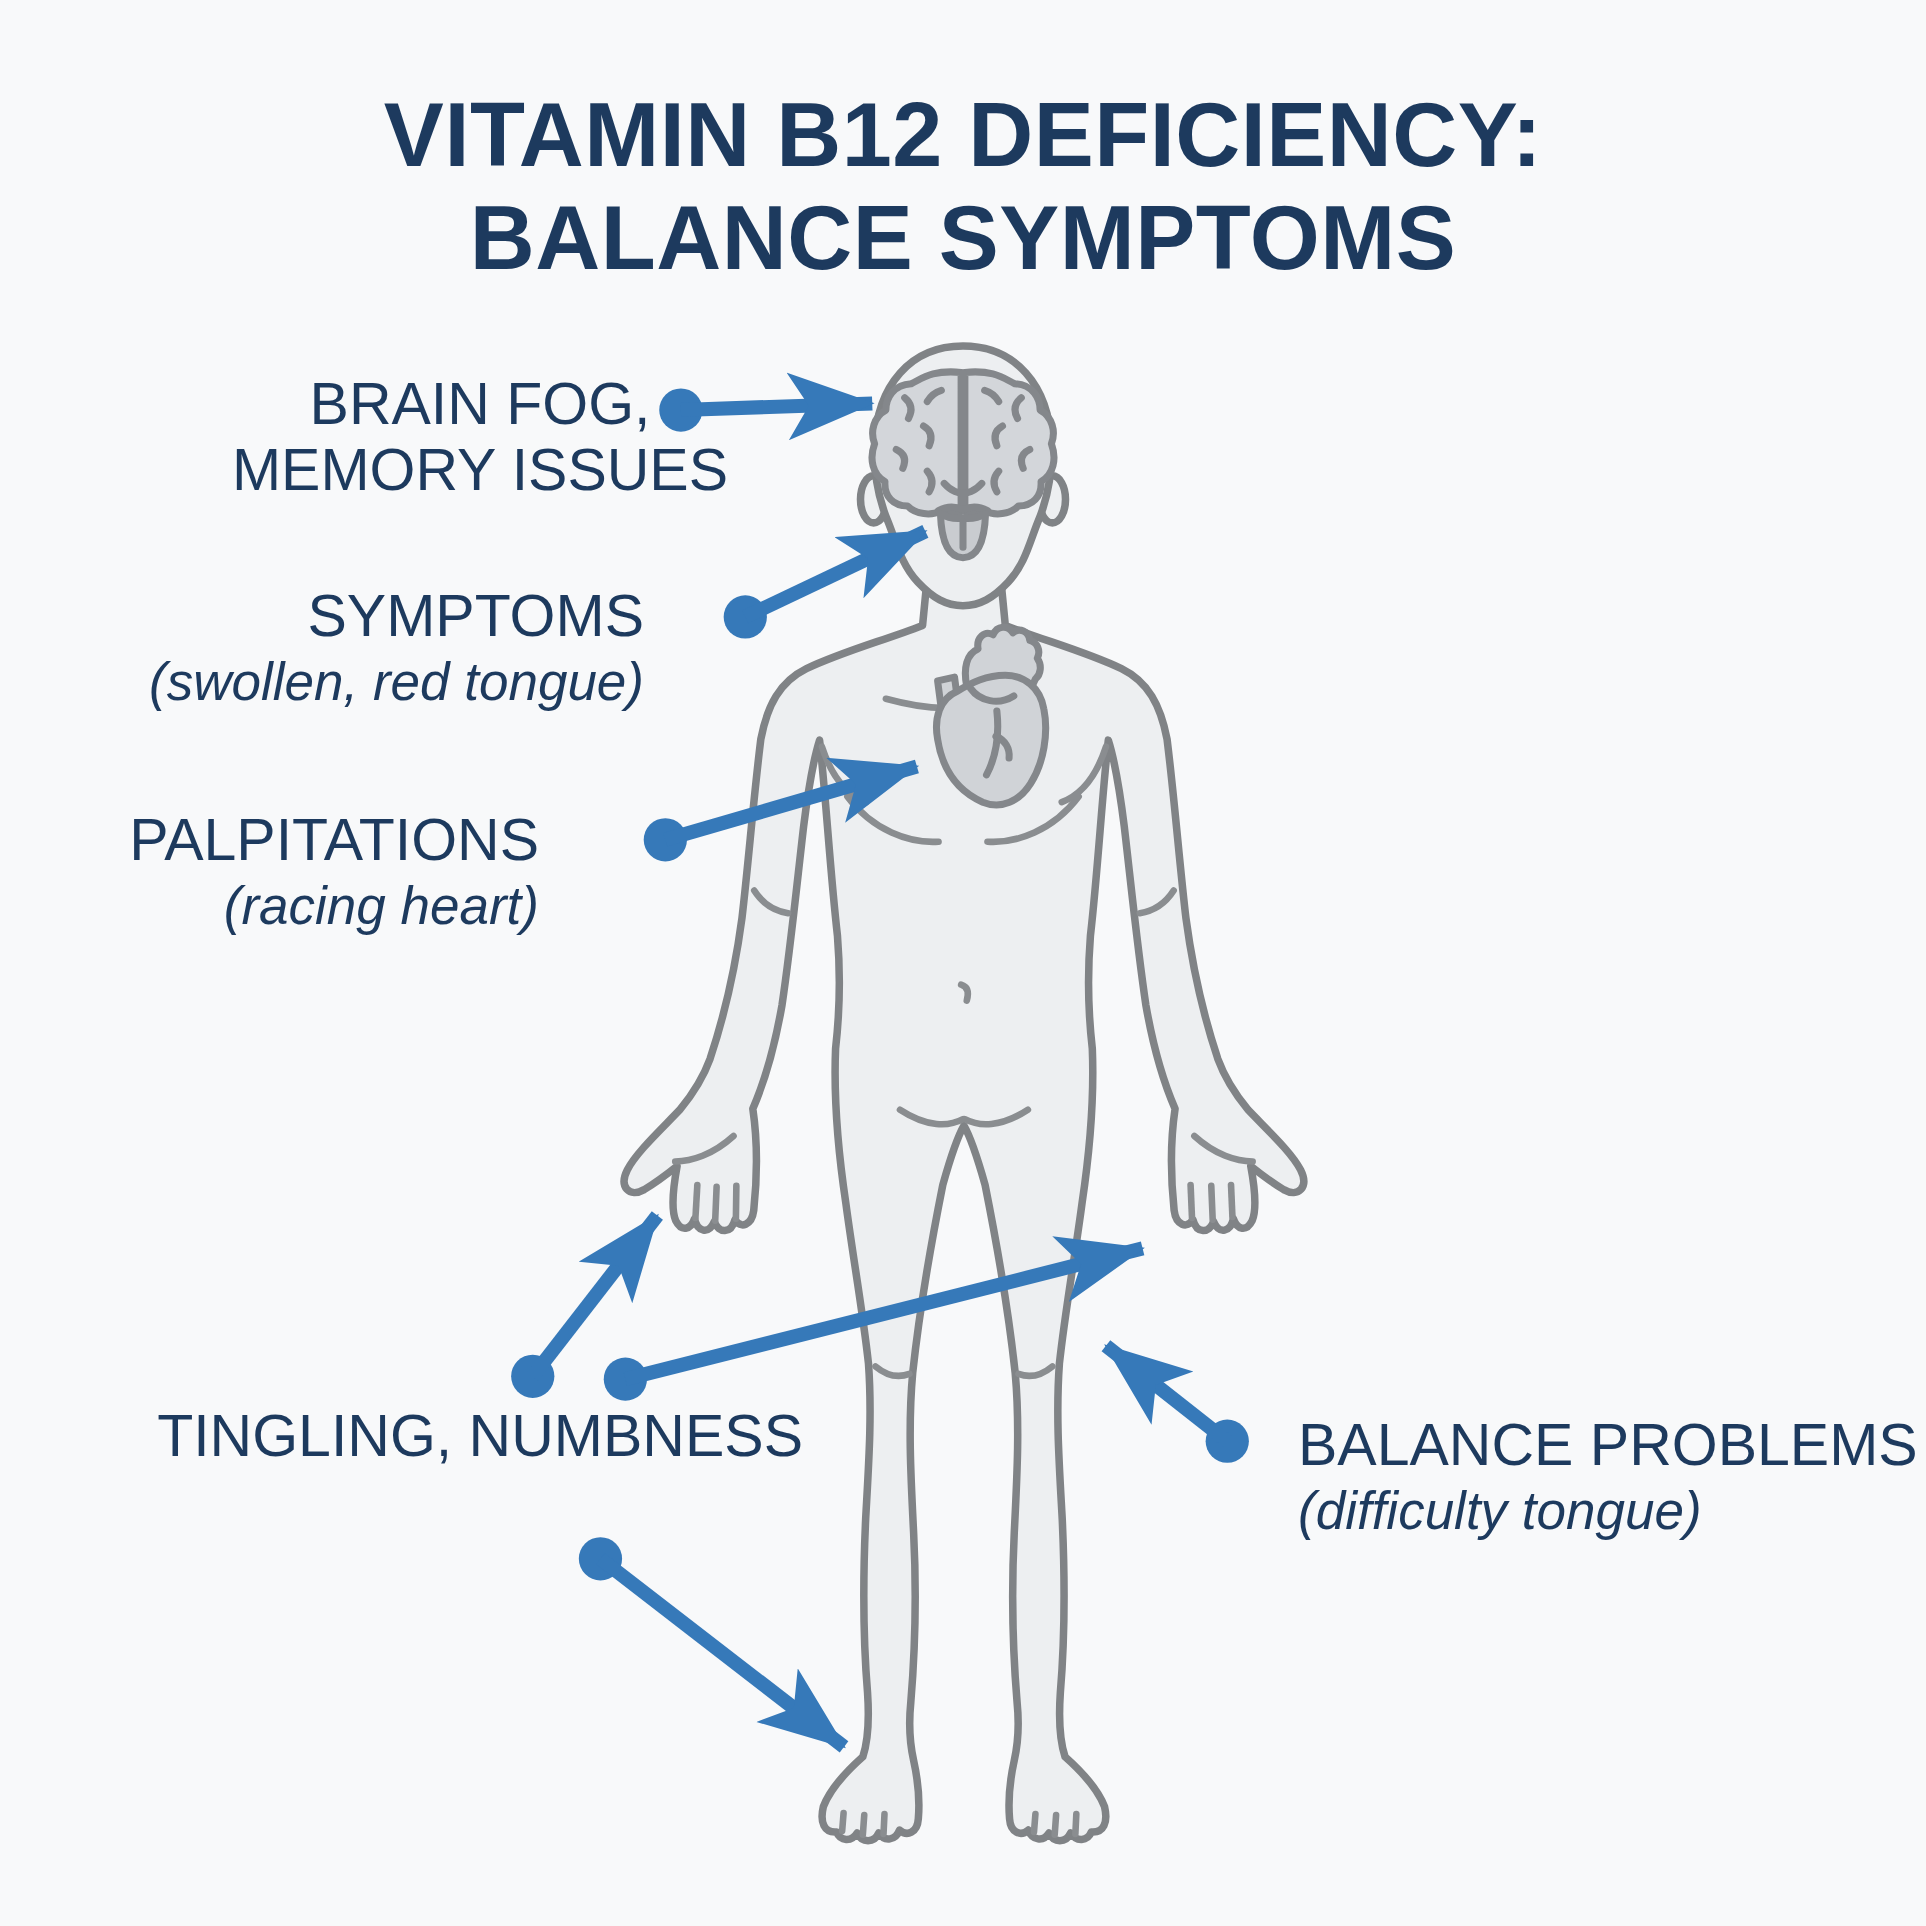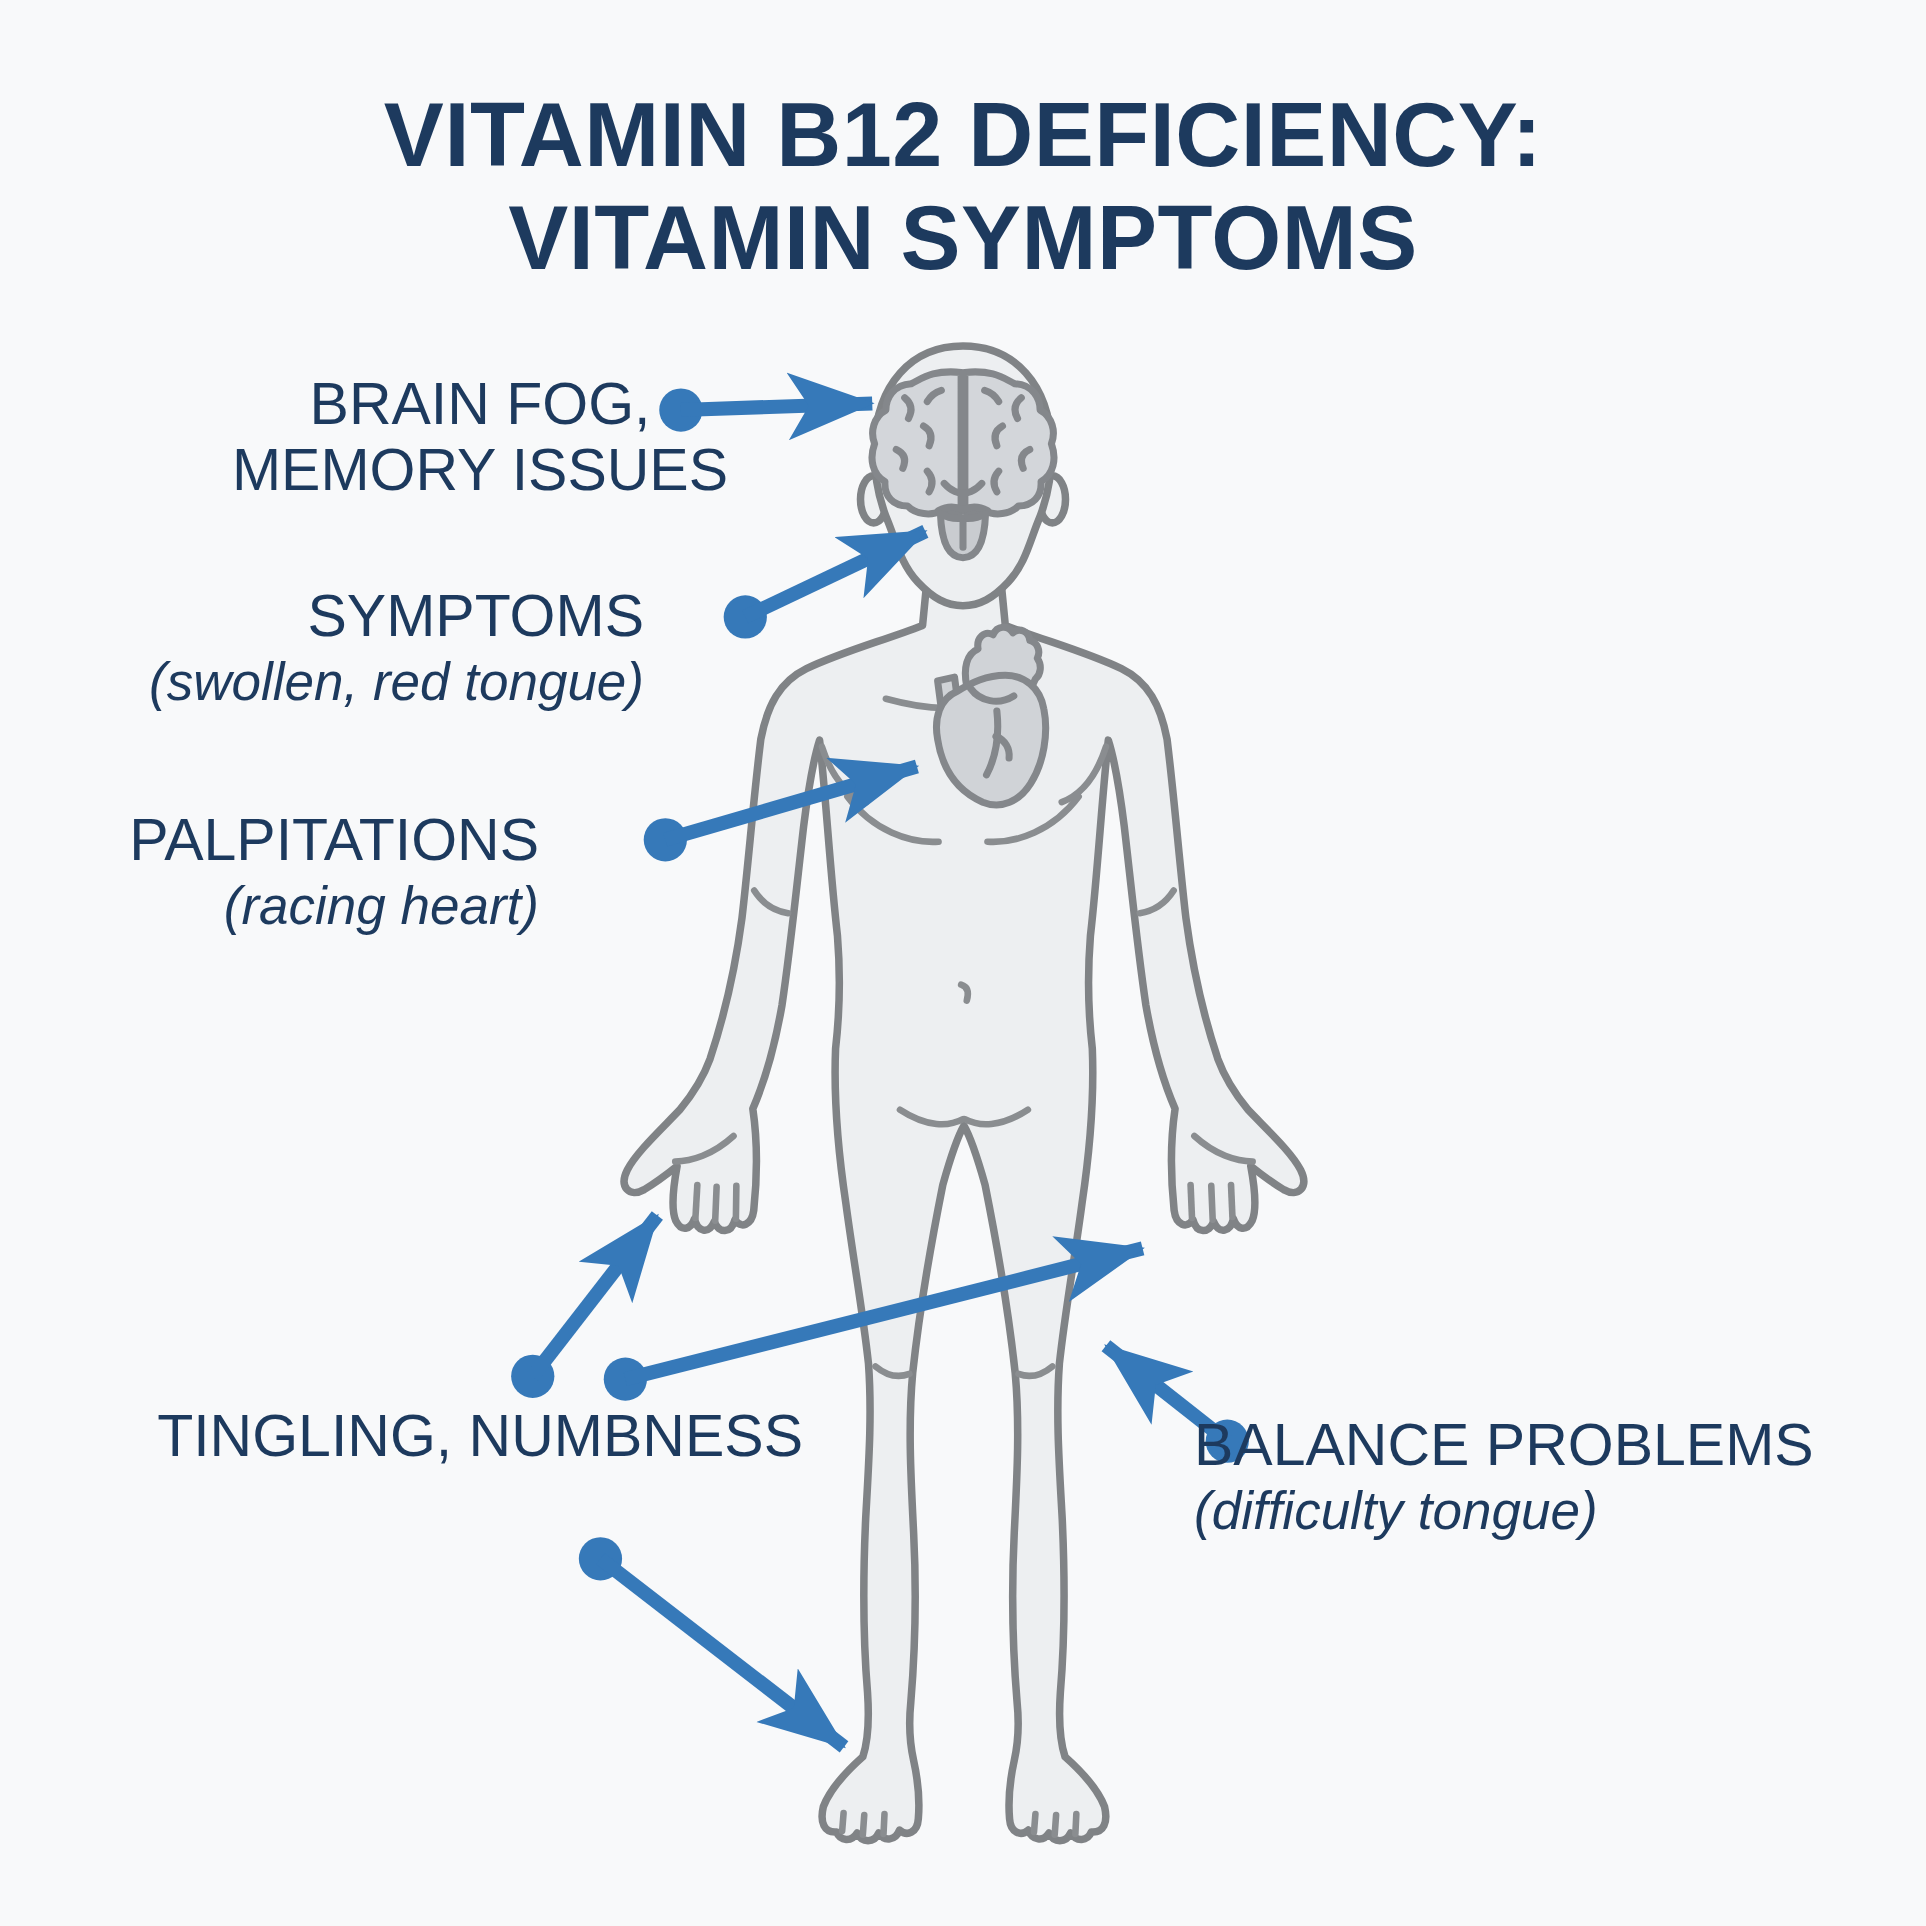--- a/index.html
+++ b/index.html
@@ -48,21 +48,21 @@
     font-size:53px;
     font-weight:400;
     line-height:66px;
     white-space:nowrap;
     font-style:italic;
   }
   .lbl-brainfog{ left:198px; top:371px; width:564px; text-align:center; }
   .lbl-glossitis{ right:1216px; top:583px; text-align:right; }
   .lbl-palpitations{ right:1321px; top:807px; text-align:right; }
   .lbl-tingling{ left:98px; top:1403px; width:705px; text-align:right; }
-  .lbl-balance{ left:1194px; top:1412px; text-align:left; }
+  .lbl-balance{ left:1298px; top:1412px; text-align:left; }
 </style>
 </head>
 <body>
 
 <div class="canvas">
 
   <svg class="figure" viewBox="0 0 4096 4096">
     <defs>
       <marker id="ah" markerUnits="userSpaceOnUse" markerWidth="200" markerHeight="156" refX="180" refY="72" orient="auto">
         <path d="M0,0 L185,72 L0,144 L45,72 Z" fill="#3679b9"></path>
@@ -284,21 +284,21 @@
       </g>
       <g>
         <circle cx="2610" cy="3065" r="46" stroke="none"></circle>
         <line x1="2610" y1="3065" x2="2352" y2="2862" marker-end="url(#ah)"></line>
       </g>
     </g>
   </svg>
 
   <div class="title">
     <div>VITAMIN B12 DEFICIENCY:</div>
-    <div>VITAMIN SYMPTOMS</div>
+    <div>BALANCE SYMPTOMS</div>
   </div>
 
   <div class="sym-label lbl-brainfog">
     <div class="label-main">BRAIN FOG,</div>
     <div class="label-main">MEMORY ISSUES</div>
   </div>
 
   <div class="sym-label lbl-glossitis">
     <div class="label-main">SYMPTOMS</div>
     <div class="label-sub">(swollen, red tongue)</div>

